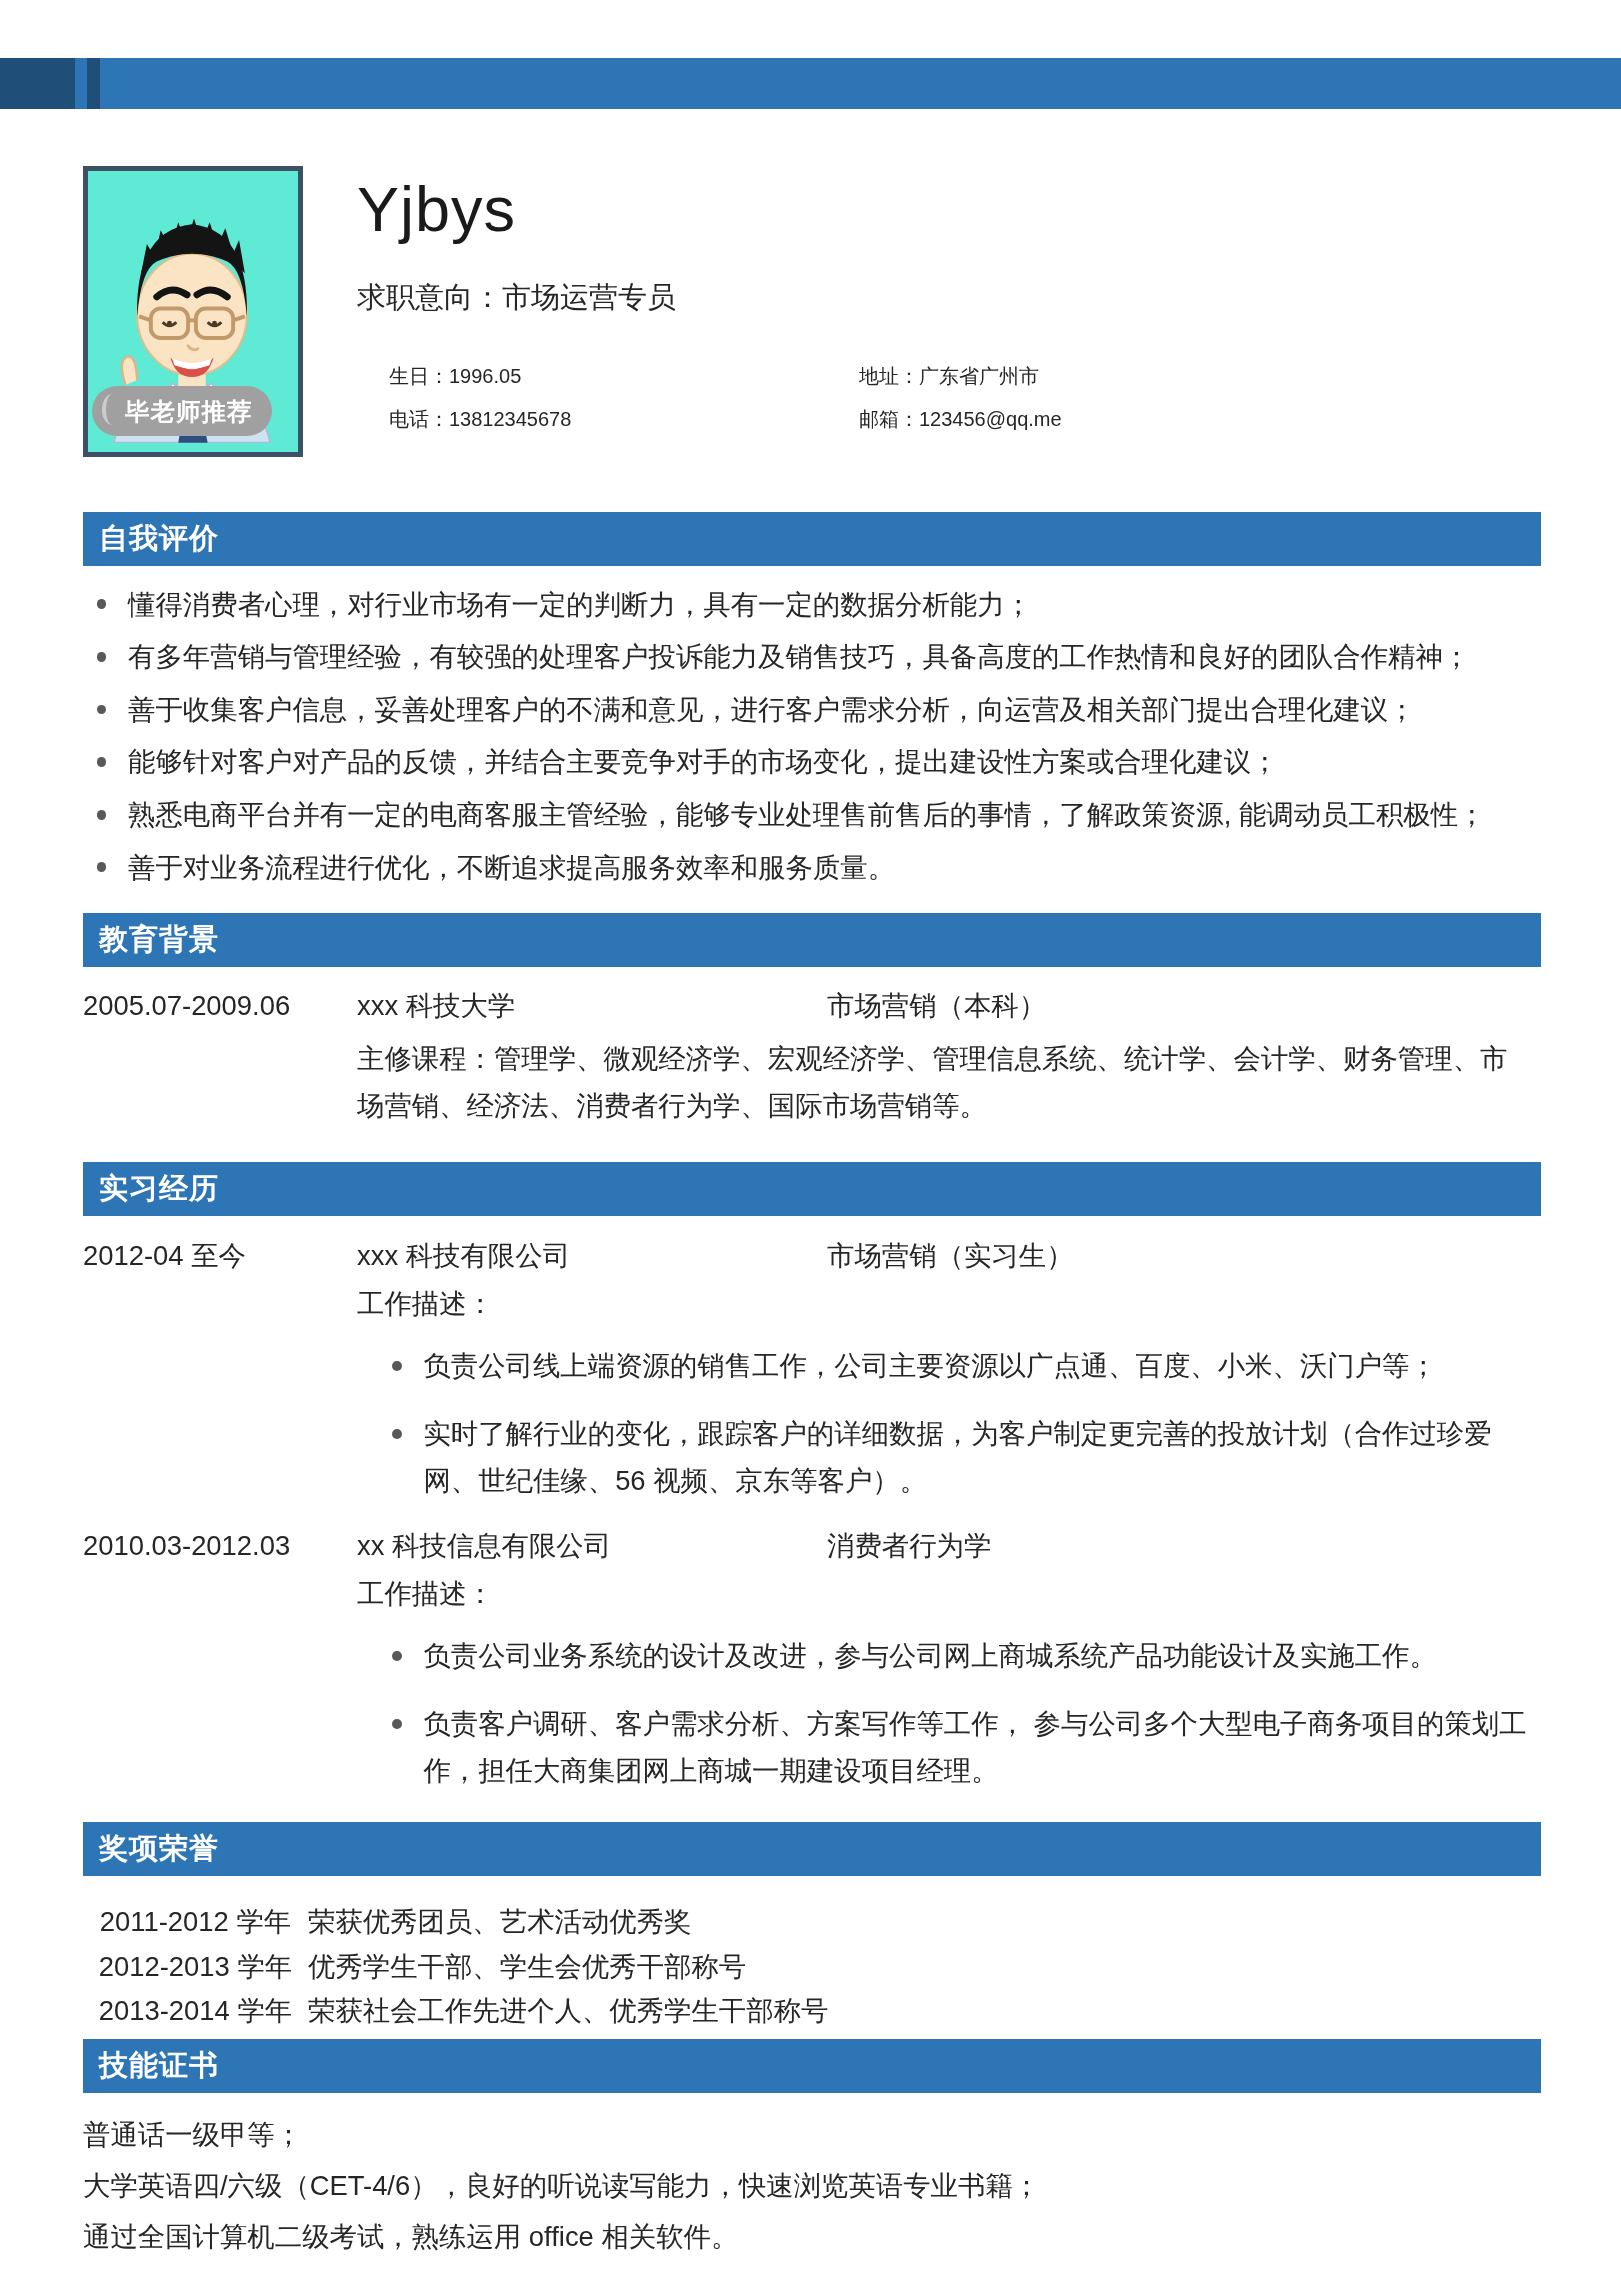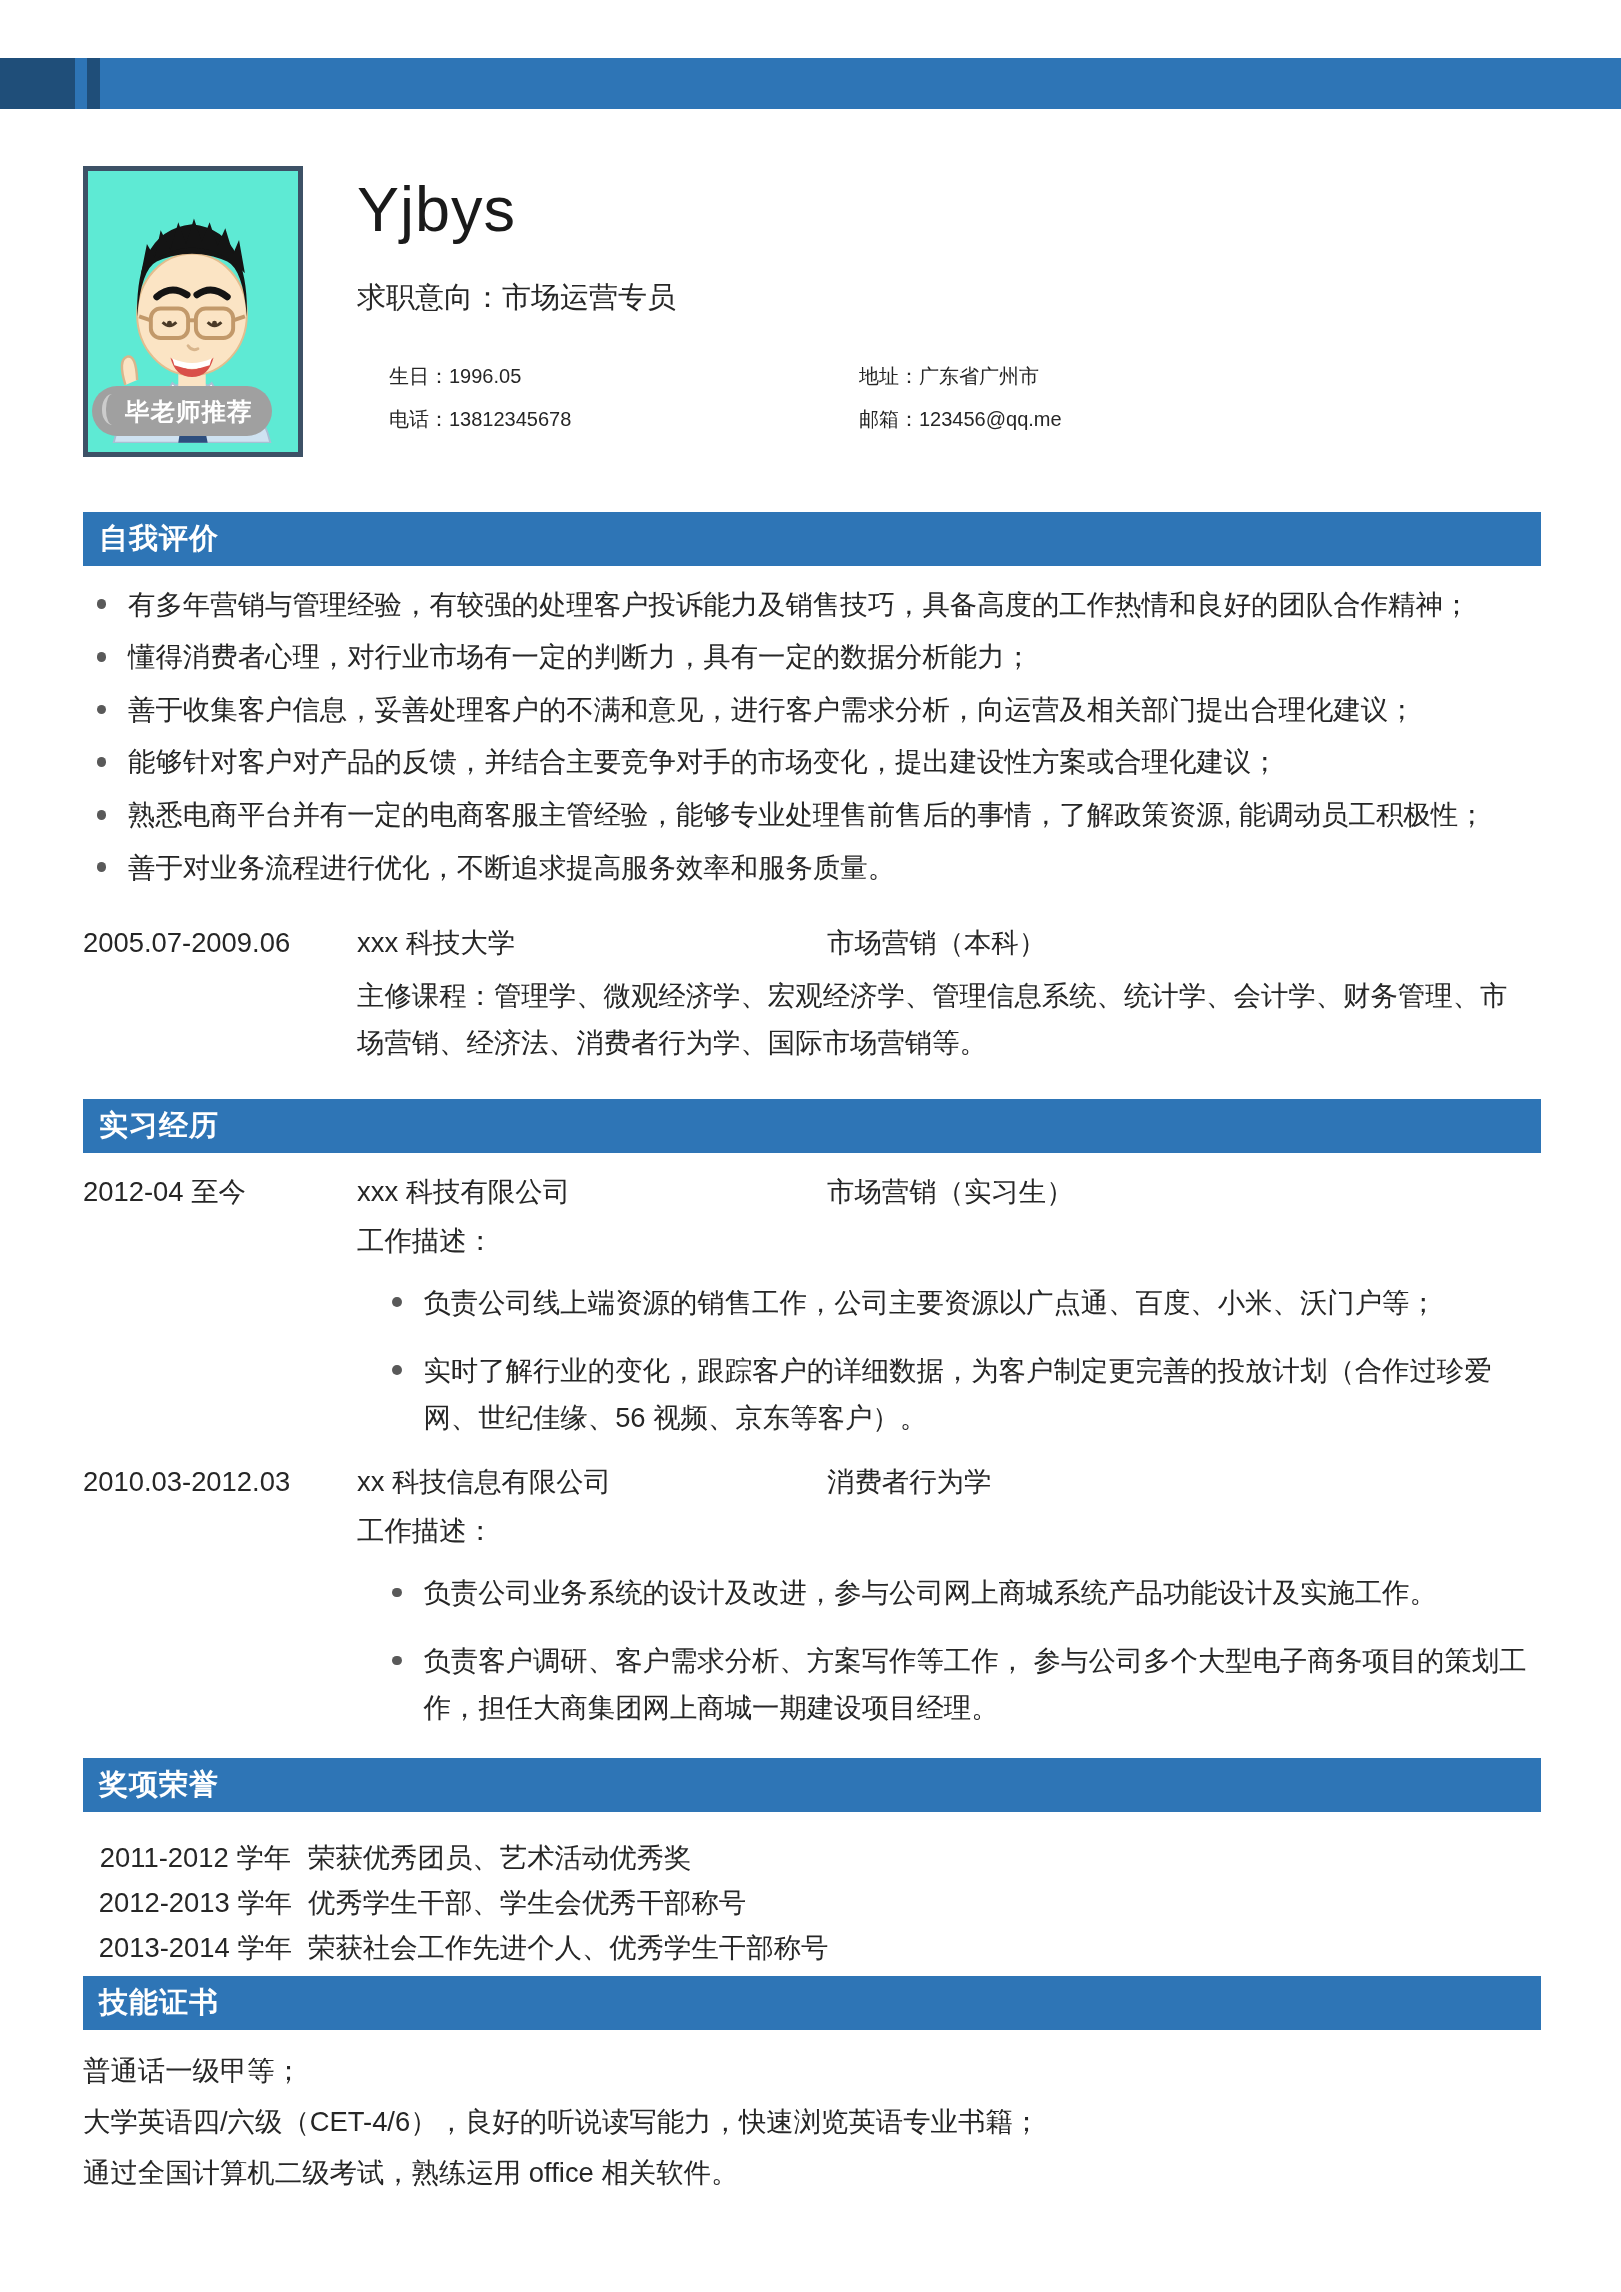--- a/index.html
+++ b/index.html
@@ -186,44 +186,47 @@
       </div>
     </div>
   </div>
 
   <div class="section-header mt-selfeval">
     <span>自我评价</span>
   </div>
   <div class="bullet-list body-text">
     <div class="bullet-item">
         <span class="dot"></span>
+        <span>懂得消费者心理，对行业市场有一定的判断力，具有一定的数据分析能力；</span>
+      </div>
+    <div class="bullet-item">
+        <span class="dot"></span>
         <span>有多年营销与管理经验，有较强的处理客户投诉能力及销售技巧，具备高度的工作热情和良好的团队合作精神；</span>
       </div>
     <div class="bullet-item">
         <span class="dot"></span>
-        <span>懂得消费者心理，对行业市场有一定的判断力，具有一定的数据分析能力；</span>
-      </div>
-    <div class="bullet-item">
-        <span class="dot"></span>
         <span>善于收集客户信息，妥善处理客户的不满和意见，进行客户需求分析，向运营及相关部门提出合理化建议；</span>
       </div>
     <div class="bullet-item">
         <span class="dot"></span>
         <span>能够针对客户对产品的反馈，并结合主要竞争对手的市场变化，提出建设性方案或合理化建议；</span>
       </div>
     <div class="bullet-item">
         <span class="dot"></span>
         <span>熟悉电商平台并有一定的电商客服主管经验，能够专业处理售前售后的事情，了解政策资源, 能调动员工积极性；</span>
       </div>
     <div class="bullet-item">
         <span class="dot"></span>
         <span>善于对业务流程进行优化，不断追求提高服务效率和服务质量。</span>
       </div>
   </div>
 
+  <div class="section-header mt-edu">
+    <span>教育背景</span>
+  </div>
   <div class="entry body-text">
     <div class="entry-row">
       <span class="col-date">2005.07-2009.06</span>
       <span class="col-org">xxx 科技大学</span>
       <span class="col-role">市场营销（本科）</span>
     </div>
     <div class="indent-block courses">主修课程：管理学、微观经济学、宏观经济学、管理信息系统、统计学、会计学、财务管理、市场营销、经济法、消费者行为学、国际市场营销等。</div>
   </div>
 
   <div class="section-header mt-exp">

